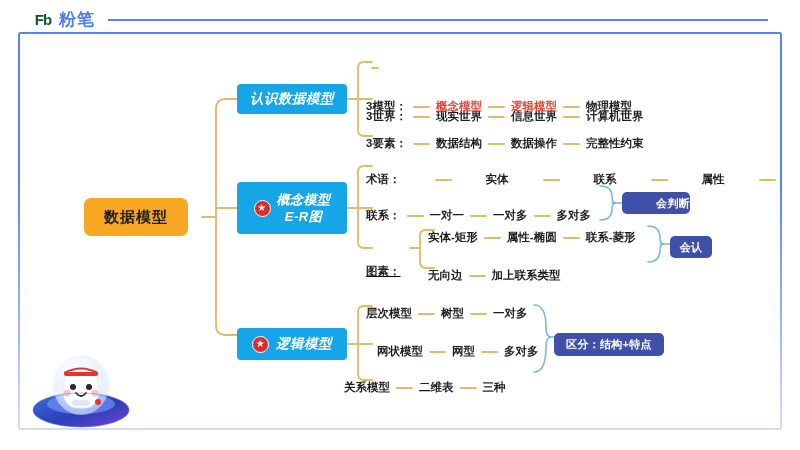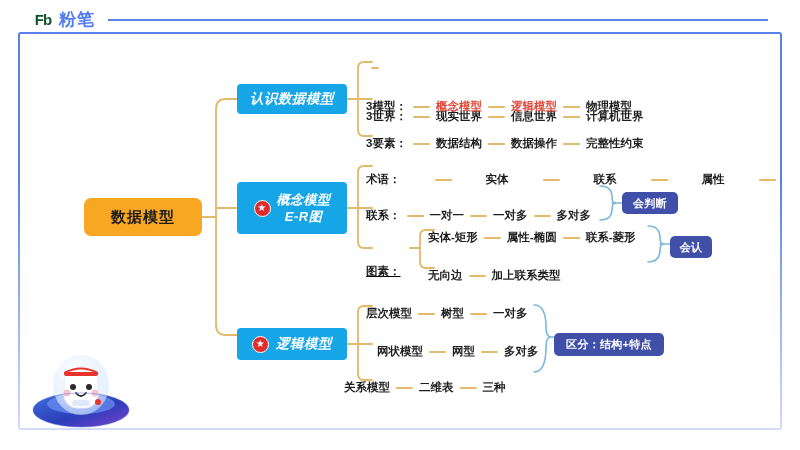--- a/index.html
+++ b/index.html
@@ -36,21 +36,21 @@
     background: linear-gradient(to right,#5b82e8,#5b82e8);
   }
 
   
   .wires { position:absolute; left:0; top:0; width:800px; height:450px; pointer-events:none; }
 
   
   .node { position:absolute; display:flex; align-items:center; justify-content:center; }
 
   .root {
-    left:84px; top:198px; width:118px; height:38px;
+    left:84px; top:198px; width:104px; height:38px;
     background:#f8a723; border-radius:7px;
     color:#1d1d1d; font-size:15px; font-weight:bold; letter-spacing:1px;
   }
 
   .branch {
     background:#16a6e8; border-radius:4px; color:#ffffff;
     font-size:13.5px; font-weight:bold; letter-spacing:.5px;font-style:italic;
   }
   .b1 { left:237px; top:84px;  width:110px; height:30px; }
   .b2 { left:237px; top:182px; width:110px; height:52px; gap:6px; }
@@ -75,21 +75,21 @@
     display:inline-block; width:17px; height:2px;
     background:#e3b96a; margin:0 6px; border-radius:1px; flex:none;
   }
 
   
   .badge {
     position:absolute; display:flex; align-items:center; justify-content:center;
     background:#4050a8; border-radius:5px; color:#ffffff;
     font-size:11px; font-weight:bold; letter-spacing:.3px;
   }
-  .badge-judge { left:622px; top:192px; width:56px; height:22px; }
+  .badge-judge { left:622px; top:192px; width:68px; height:22px;justify-content:flex-end; }
   .badge-know  { left:670px; top:236px; width:42px; height:22px; }
   .badge-diff  { left:554px; top:333px; width:110px; height:23px; }
 
   
   .mascot { position:absolute; left:26px; top:330px; width:110px; height:105px; }
 </style>
 </head>
 <body>
 
 <div id="stage">

